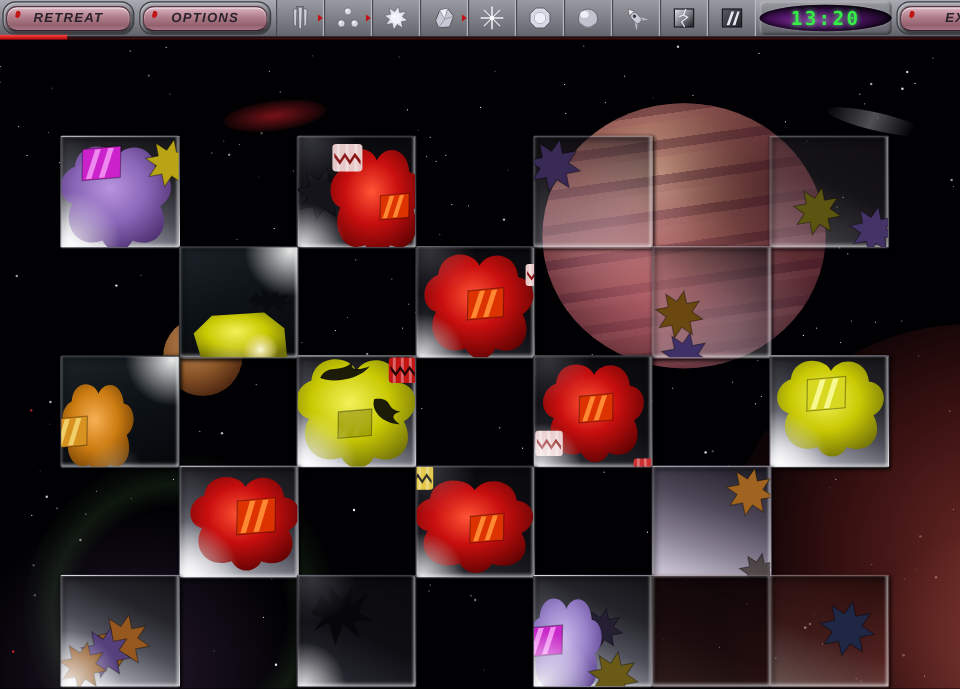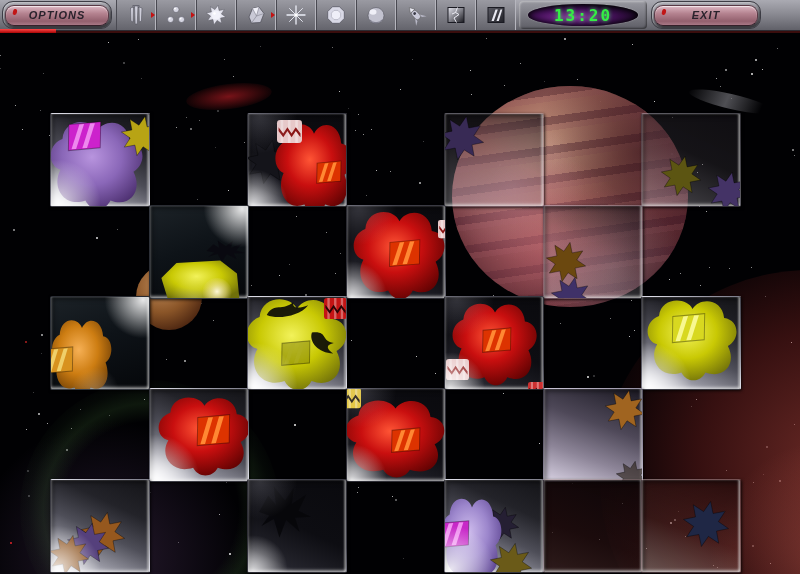--- a/index.html
+++ b/index.html
@@ -577,20 +577,26 @@
             <polygon points="68.6,21.5 71.1,33.5 83.2,31.3 76.4,41.6 86.5,48.6 74.5,51.1 76.7,63.2 66.4,56.4 59.4,66.5 56.9,54.5 44.8,56.7 51.6,46.4 41.5,39.4 53.5,36.9 51.3,24.8 61.6,31.6" fill="#1f2745" stroke="rgba(0,0,0,0.35)" stroke-width="1"></polygon>
           </svg>
         </div>
       </div>
   </div>
 
   <div id="toolbar">
     <div class="btn-frame">
       <div class="pill">
         <span class="tick"></span>
+        <span>RETREAT</span>
+      </div>
+    </div>
+    <div class="btn-frame">
+      <div class="pill">
+        <span class="tick"></span>
         <span>OPTIONS</span>
       </div>
     </div>
     <div id="icon-row">
         <div class="icon-cell">
           <svg width="22" height="22" viewBox="0 0 22 22">
             <g fill="#cfcfdb" stroke="#55555f" stroke-width="0.6">
               <rect x="8" y="1.5" width="6" height="2.2" fill="#9a9aa8"></rect>
               <polygon points="9.5,2 13,2 12.2,20 10.2,20"></polygon>
               <polygon points="5.5,4 8.5,3 8,18 6,17"></polygon>

